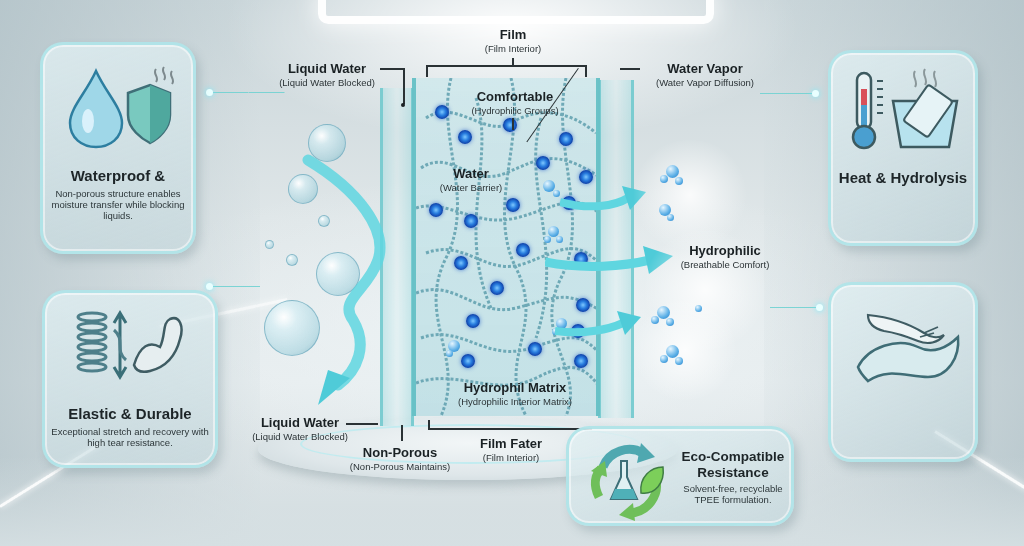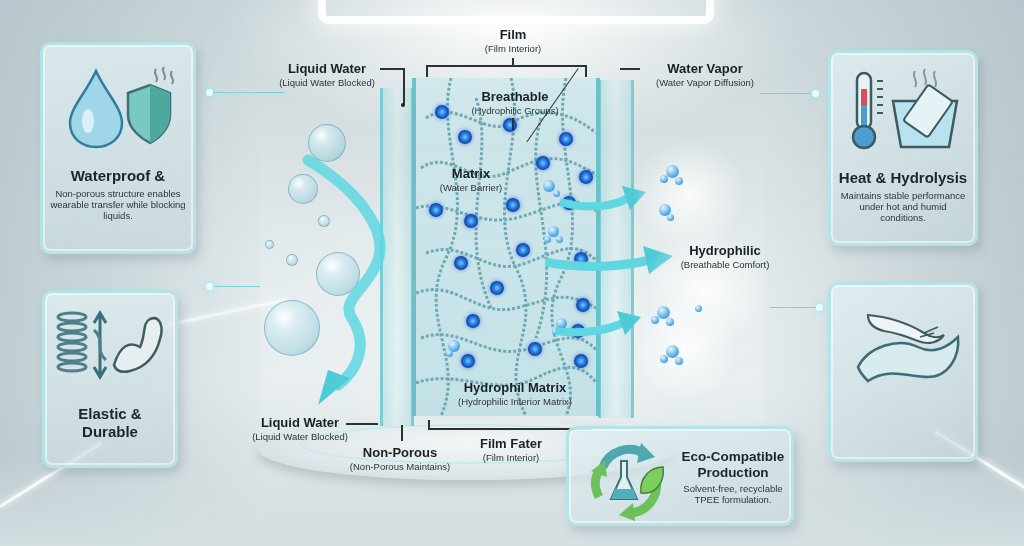--- a/index.html
+++ b/index.html
@@ -50,21 +50,21 @@
 
   
   .circuit { position: absolute; border-color: rgba(112,210,210,0.9); border-style: solid; }
   .circuit-dot { position: absolute; width: 7px; height: 7px; border-radius: 50%; background: #e8ffff; box-shadow: 0 0 6px #7ef; }
 
   
   .card {
     position: absolute;
     background: linear-gradient(160deg, rgba(225,240,243,0.78), rgba(195,215,220,0.6));
     border: 3px solid rgba(176,228,232,0.95);
-    border-radius: 10px;
+    border-radius: 23px;
     box-shadow: 0 0 0 2px rgba(255,255,255,0.5) inset, 4px 6px 10px rgba(90,120,128,0.25);
     text-align: center;
   }
   .card .icon-area { position: absolute; left: 0; right: 0; display: flex; justify-content: center; align-items: center; }
   .card-title { font-weight: bold; font-size: 15px; line-height: 18px; color: #1d2528; }
   .card-desc { font-size: 9.5px; line-height: 11px; color: #2c3639; margin-top: 3px; }
   .card .text { position: absolute; left: 6px; right: 6px; }
 
   
   .pane {
@@ -259,29 +259,29 @@
 
 <div class="label" style="left:468px;top:27px;width:90px;">
   <div class="main">Film</div>
   <div class="sub">(Film Interior)</div>
 </div>
 <div class="label" style="left:272px;top:61px;width:110px;">
   <div class="main">Liquid Water</div>
   <div class="sub">(Liquid Water Blocked)</div>
 </div>
 <div class="label" style="left:460px;top:89px;width:110px;">
-  <div class="main">Breathable</div>
+  <div class="main">Comfortable</div>
   <div class="sub">(Hydrophilic Groups)</div>
 </div>
 <div class="label" style="left:640px;top:61px;width:130px;">
   <div class="main">Water Vapor</div>
   <div class="sub">(Water Vapor Diffusion)</div>
 </div>
 <div class="label" style="left:428px;top:166px;width:86px;">
-  <div class="main">Matrix</div>
+  <div class="main">Water</div>
   <div class="sub">(Water Barrier)</div>
 </div>
 <div class="label" style="left:665px;top:243px;width:120px;">
   <div class="main">Hydrophilic</div>
   <div class="sub">(Breathable Comfort)</div>
 </div>
 <div class="label" style="left:440px;top:380px;width:150px;">
   <div class="main">Hydrophil Matrix</div>
   <div class="sub">(Hydrophilic Interior Matrix)</div>
 </div>
@@ -303,61 +303,61 @@
     <svg width="120" height="90" viewBox="0 0 120 90">
       <path d="M38 8 C28 30, 12 45, 12 60 C12 75, 24 84, 38 84 C52 84, 64 75, 64 60 C64 45, 48 30, 38 8Z" fill="#9fd7e8" stroke="#2d7ea0" stroke-width="2.5"></path>
       <ellipse cx="30" cy="58" rx="6" ry="12" fill="#e8f8ff" opacity="0.8"></ellipse>
       <path d="M70 30 L92 22 L112 30 L112 52 C112 66, 100 76, 92 80 C84 76, 70 66, 70 52Z" fill="#79c9bf" stroke="#3f6f78" stroke-width="2.5"></path>
       <path d="M92 22 L92 80 C100 76, 112 66, 112 52 L112 30Z" fill="#4fa89e"></path>
       <path d="M98 6 C94 11, 102 14, 98 19 M106 4 C102 9, 110 12, 106 17 M114 8 C110 13, 118 16, 114 21" stroke="#7d8a8e" stroke-width="2" fill="none"></path>
     </svg>
   </div>
   <div class="text" style="top:122px;">
     <div class="card-title">Waterproof &amp;</div>
-    <div class="card-desc">Non-porous structure enables wearable transfer while blocking liquids.</div>
-  </div>
-</div>
-
-<div class="card" style="left:42px;top:290px;width:136px;height:178px;">
+    <div class="card-desc">Non-porous structure enables moisture transfer while blocking liquids.</div>
+  </div>
+</div>
+
+<div class="card" style="left:42px;top:290px;width:176px;height:178px;">
   <div class="icon-area" style="top:12px;height:80px;">
     <svg width="120" height="80" viewBox="0 0 120 80">
       <g fill="none" stroke="#4e7f8a" stroke-width="3">
         <ellipse cx="22" cy="12" rx="14" ry="4"></ellipse>
           <ellipse cx="22" cy="22" rx="14" ry="4"></ellipse>
           <ellipse cx="22" cy="32" rx="14" ry="4"></ellipse>
         <ellipse cx="22" cy="42" rx="14" ry="4"></ellipse>
           <ellipse cx="22" cy="52" rx="14" ry="4"></ellipse>
           <ellipse cx="22" cy="62" rx="14" ry="4"></ellipse>
       </g>
       <path d="M50 10 L50 70 M44 18 L50 8 L56 18 M44 62 L50 72 L56 62" stroke="#3a6f78" stroke-width="3" fill="none"></path>
       <path d="M44 25 C56 35, 44 45, 56 55" stroke="#4e7f8a" stroke-width="3" fill="none"></path>
       <path d="M64 60 C70 40, 80 36, 90 42 C96 30, 92 18, 100 14 C110 10, 114 22, 110 34 C106 50, 96 62, 80 66 C72 68, 66 66, 64 60Z" fill="#e6eef0" stroke="#3f5c63" stroke-width="2.5"></path>
     </svg>
   </div>
   <div class="text" style="top:112px;">
     <div class="card-title">Elastic &amp; Durable</div>
+    <div class="card-desc">Exceptional stretch and recovery with high tear resistance.</div>
   </div>
 </div>
 
 <div class="card" style="left:828px;top:50px;width:150px;height:196px;">
   <div class="icon-area" style="top:14px;height:86px;">
     <svg width="120" height="86" viewBox="0 0 120 86">
       <rect x="14" y="6" width="14" height="56" rx="7" fill="#e9f3f5" stroke="#3d5a60" stroke-width="2.5"></rect>
       <rect x="18" y="22" width="6" height="16" fill="#d9505a"></rect>
       <rect x="18" y="38" width="6" height="24" fill="#4a9fd0"></rect>
       <circle cx="21" cy="70" r="11" fill="#4a9fd0" stroke="#3d5a60" stroke-width="2.5"></circle>
       <path d="M34 14 H40 M34 22 H40 M34 30 H40 M34 38 H40 M34 46 H40" stroke="#3d5a60" stroke-width="2"></path>
       <path d="M50 34 L114 34 L106 80 L58 80Z" fill="#b7e2ee" stroke="#3d5a60" stroke-width="2.5"></path>
       <rect x="70" y="22" width="30" height="44" rx="3" transform="rotate(35 85 44)" fill="#e6f3f6" stroke="#3d5a60" stroke-width="2"></rect>
       <path d="M72 4 C68 10, 76 14, 72 20 M82 2 C78 8, 86 12, 82 18 M92 4 C88 10, 96 14, 92 20" stroke="#8a979a" stroke-width="2" fill="none"></path>
     </svg>
   </div>
   <div class="text" style="top:116px;">
     <div class="card-title">Heat &amp; Hydrolysis</div>
-    <div class="card-desc">Maintains stable performance under hot and humid conditions.</div>
   </div>
 </div>
 
 <div class="card" style="left:828px;top:282px;width:150px;height:180px;">
   <div class="icon-area" style="top:12px;height:90px;">
     <svg width="130" height="90" viewBox="0 0 130 90">
       <path d="M20 70 C30 50, 60 40, 80 50 C95 58, 110 50, 120 40 C122 60, 110 80, 90 80 C70 80, 50 70, 30 84 C26 80, 22 76, 20 70Z" fill="#d8ebee" stroke="#3f6d76" stroke-width="2.5"></path>
       <path d="M30 18 C50 20, 70 26, 86 36 C92 40, 100 42, 106 38 C100 46, 90 48, 80 44 C70 40, 60 36, 46 34 C38 32, 30 28, 30 18Z" fill="#eef4f5" stroke="#3f5c63" stroke-width="2.2"></path>
       <path d="M86 36 L100 30 M82 40 L96 36" stroke="#3f5c63" stroke-width="1.8"></path>
     </svg>
@@ -373,17 +373,17 @@
       <polygon points="48,66 34,78 50,84" fill="#6fbf5a"></polygon>
       <path d="M14 60 C8 48, 10 38, 16 32" stroke="#6fbf5a" stroke-width="9" fill="none"></path>
       <polygon points="6,34 20,24 22,40" fill="#6fbf5a"></polygon>
       <path d="M36 24 L36 40 L26 62 L52 62 L42 40 L42 24Z" fill="#dff1f3" stroke="#3d6f78" stroke-width="2"></path>
       <path d="M30 52 L48 52 L52 62 L26 62Z" fill="#4fb0b8"></path>
       <path d="M56 56 C54 40, 66 30, 78 30 C80 46, 70 58, 56 56Z" fill="#7ccf5a" stroke="#3f7d44" stroke-width="1.5"></path>
     </svg>
   </div>
   <div style="position:absolute;left:108px;top:20px;width:112px;text-align:center;">
     <div class="card-title" style="font-size:13.5px;line-height:16px;">Eco-Compatible</div>
-    <div class="card-title" style="font-size:13.5px;line-height:16px;">Production</div>
+    <div class="card-title" style="font-size:13.5px;line-height:16px;">Resistance</div>
     <div class="card-desc" style="margin-top:2px;">Solvent-free, recyclable</div>
     <div class="card-desc" style="margin-top:0;">TPEE formulation.</div>
   </div>
 </div>
 
 </body></html>

